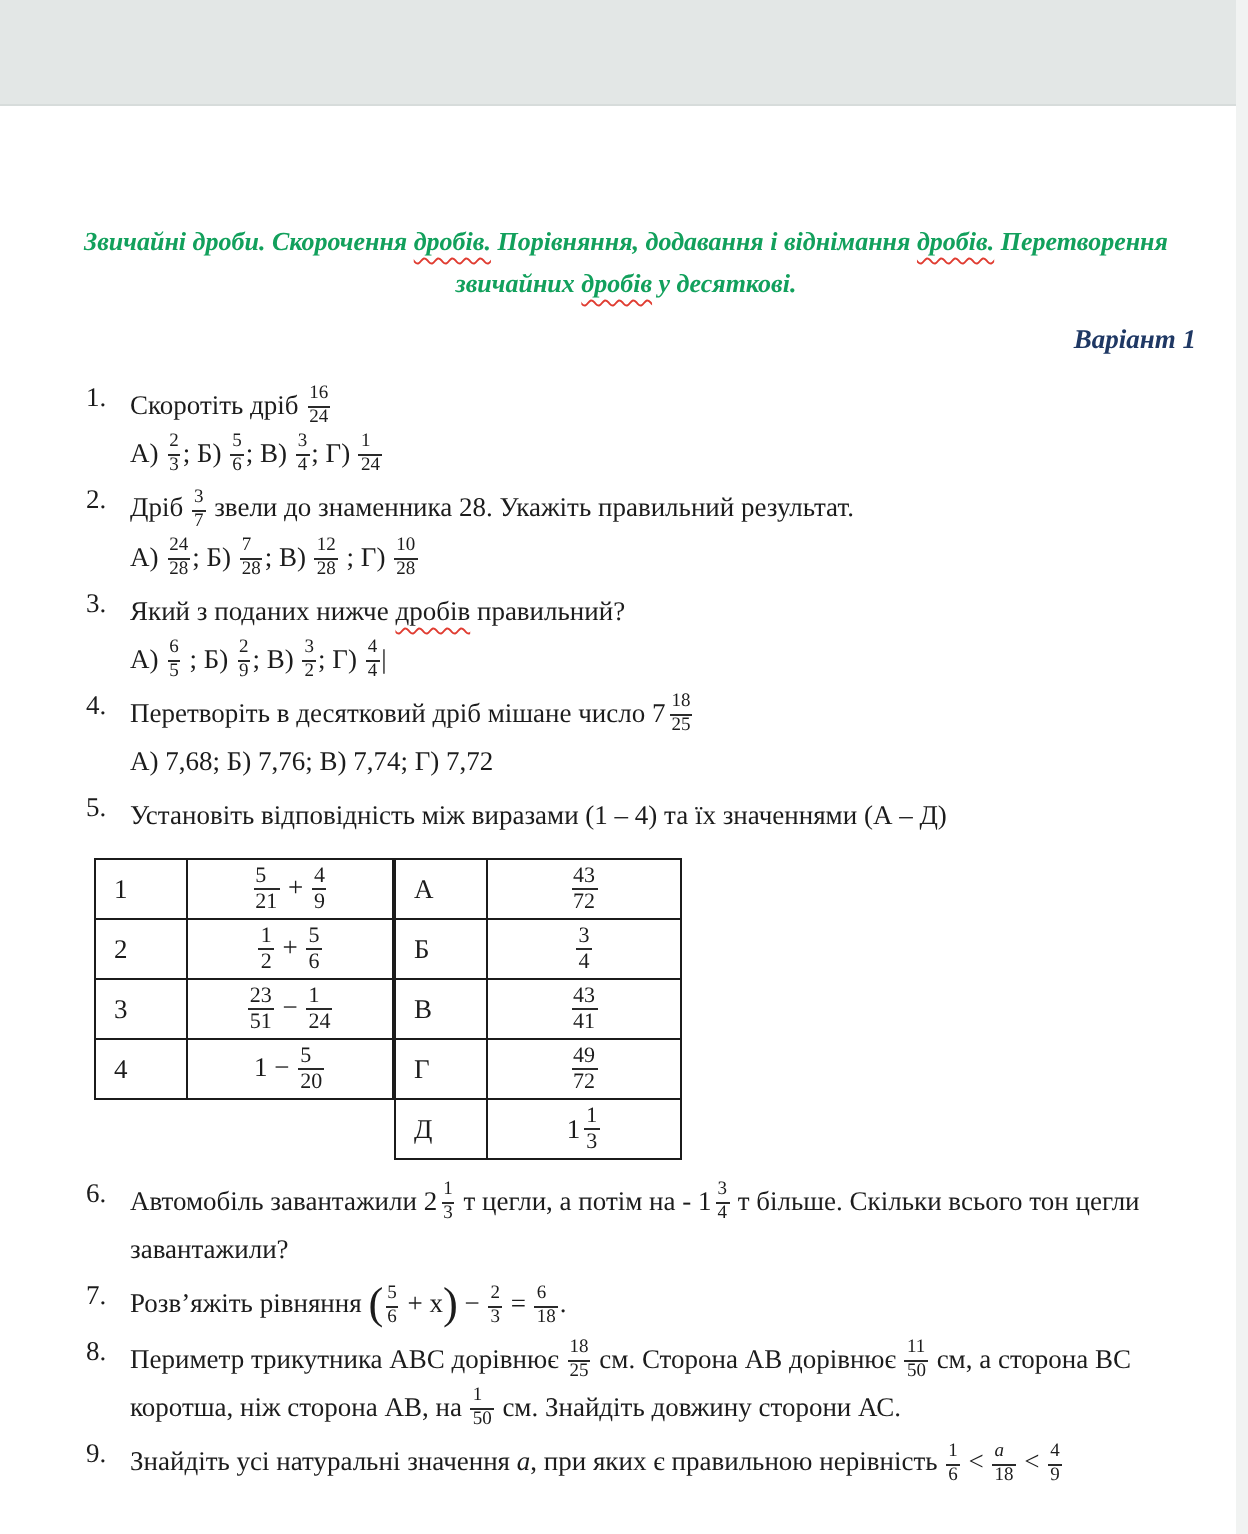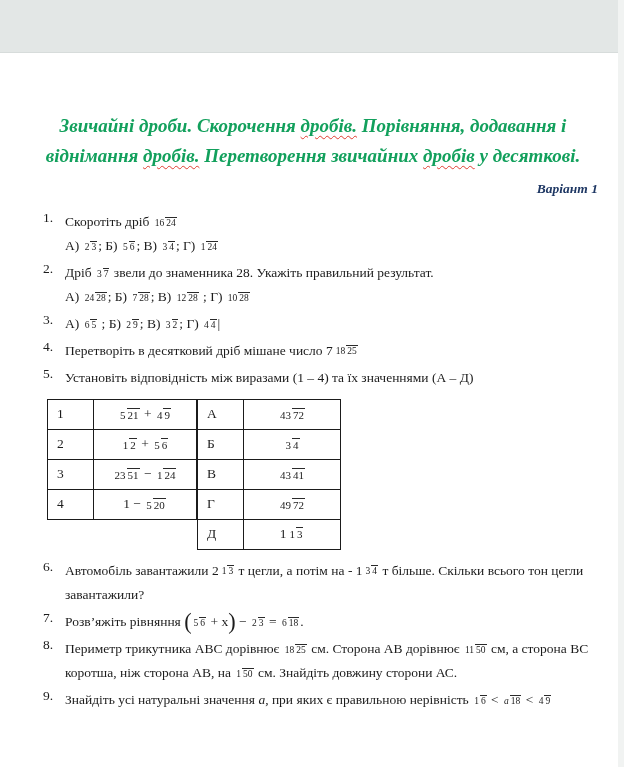--- a/index.html
+++ b/index.html
@@ -21,21 +21,21 @@
     width:6px; height:767px;
     background:#f1f3f2;
   }
   .page { padding:0 26px 0 28px; }
   .title {
     margin-top:58px;
     text-align:center;
     color:#12a05c;
     font-weight:bold;
     font-style:italic;
-    font-size:19px;
+    font-size:13px;
     line-height:1.6;
     padding:0 4px;
   }
   .variant {
     text-align:right;
     color:#1f3864;
     font-weight:bold;
     font-style:italic;
     font-size:13.5px;
     margin-top:9px;
@@ -49,22 +49,22 @@
     text-decoration:underline;
     text-decoration-style:wavy;
     text-decoration-color:#e03c31;
     text-decoration-thickness:1px;
     text-underline-offset:3px;
   }
   .it { font-style:italic; }
   .big { font-size:165%; vertical-align:-3px; line-height:1; }
   .fr {
     display:inline-flex;
-    flex-direction:row;
-    align-items:flex-end;
+    flex-direction:column;
+    align-items:flex-start;
     vertical-align:middle;
     font-size:9.5px;
     line-height:1.15;
     margin:0 1px;
   }
   .fr .d { border-top:1px solid #2a2a2a; padding:0 1px; }
   .fr .n { padding:0 1px; }
   .mx { display:inline-flex; align-items:center; }
   .mx .fr { margin-left:2px; }
   .mtable {
@@ -135,20 +135,21 @@
               <span class="d">28</span>
             </span> ; Г) <span class="fr">
               <span class="n">10</span>
               <span class="d">28</span>
             </span></div>
         </div>
       </div>
       <div class="prob">
         <span class="pnum">3.</span>
         <div class="pbody">
+          <div class="pline">Який  з поданих нижче <span class="wavy">дробів</span> правильний?</div>
           <div class="pline">А) <span class="fr">
               <span class="n">6</span>
               <span class="d">5</span>
             </span> ; Б) <span class="fr">
               <span class="n">2</span>
               <span class="d">9</span>
             </span>; В) <span class="fr">
               <span class="n">3</span>
               <span class="d">2</span>
             </span>; Г) <span class="fr">
@@ -157,20 +158,21 @@
             </span>|</div>
         </div>
       </div>
       <div class="prob">
         <span class="pnum">4.</span>
         <div class="pbody">
           <div class="pline">Перетворіть в десятковий дріб мішане число <span class="mx">7<span class="fr">
                 <span class="n">18</span>
                 <span class="d">25</span>
               </span></span></div>
+          <div class="pline">А) 7,68; Б) 7,76; В) 7,74; Г) 7,72</div>
         </div>
       </div>
       <div class="prob">
         <span class="pnum">5.</span>
         <div class="pbody">
           <div class="pline">Установіть відповідність між виразами (1 – 4) та їх значеннями (А – Д)</div>
         </div>
       </div>
     </div>
 

